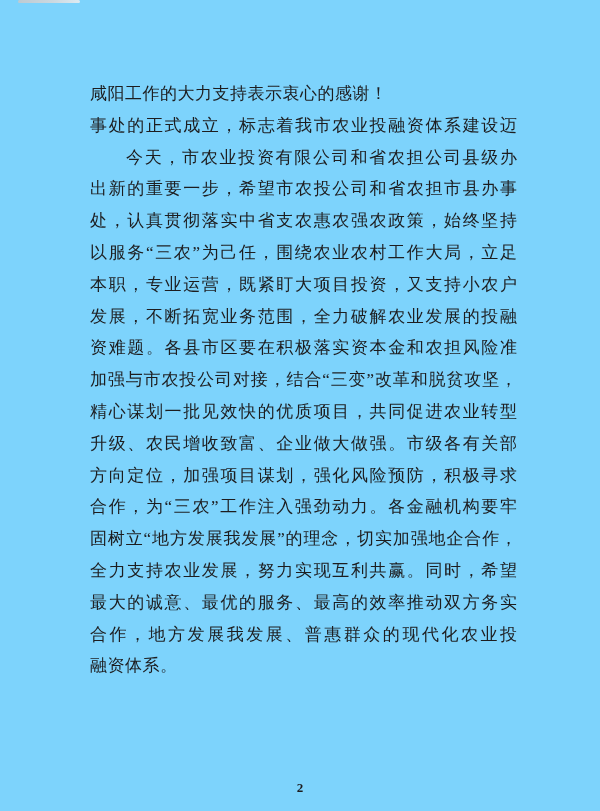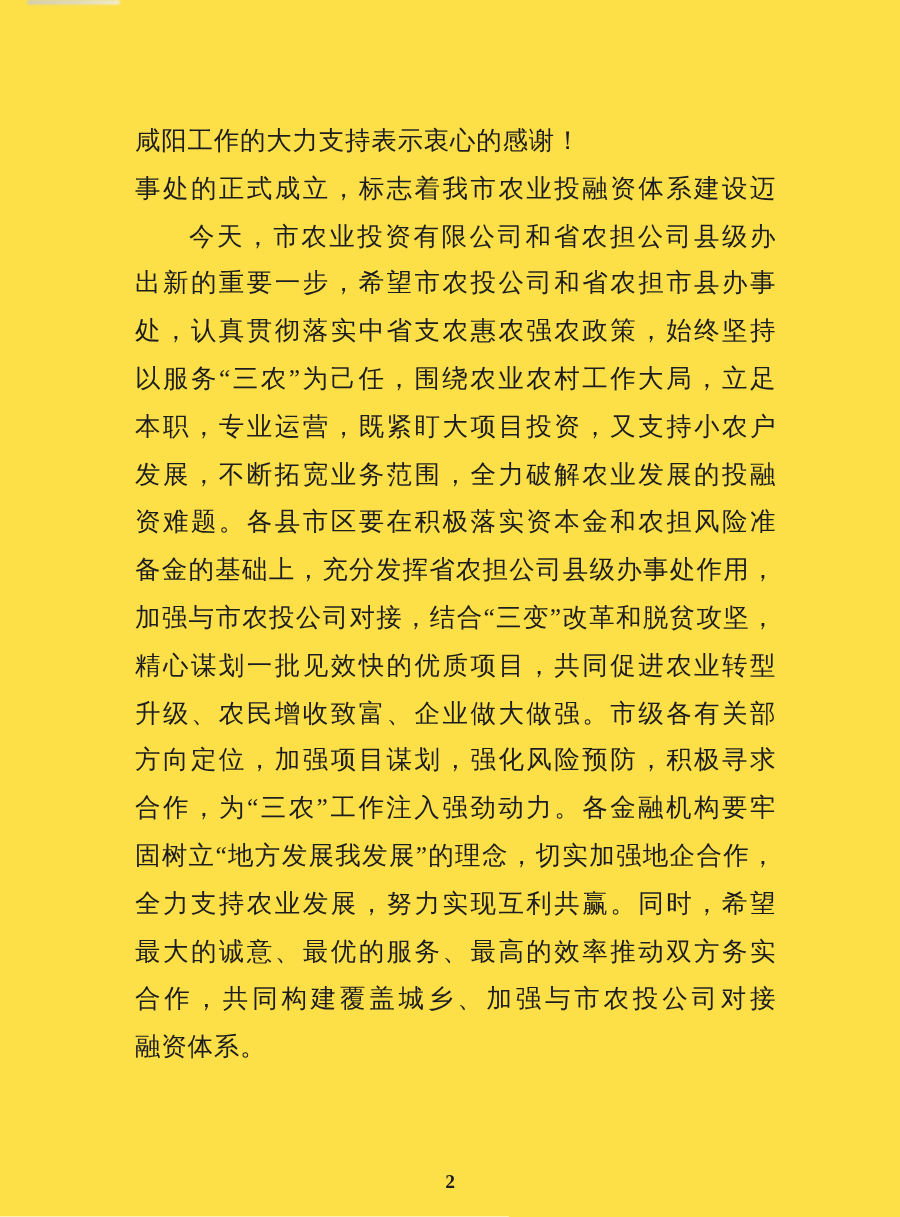--- a/index.html
+++ b/index.html
@@ -4,21 +4,21 @@
 <style>
   html, body {
     margin: 0;
     padding: 0;
     background: #ffffff;
   }
   .page {
     position: relative;
     width: 600px;
     height: 811px;
-    background: #fde047;
+    background: #7dd3fc;
     overflow: hidden;
     font-family: "Liberation Serif", serif;
   }
   .scan-smudge {
     position: absolute;
     left: 18px;
     top: 0px;
     width: 62px;
     height: 3px;
     background: linear-gradient(to right, #c9c9cb 0%, #d9d9db 55%, #efeff1 100%);
@@ -68,26 +68,25 @@
   <div class="text-block" id="lines-container">
       <div class="line">咸阳工作的大力支持表示衷心的感谢！</div>
       <div class="line justify">事处的正式成立，标志着我市农业投融资体系建设迈</div>
       <div class="line justify indent">今天，市农业投资有限公司和省农担公司县级办</div>
       <div class="line justify">出新的重要一步，希望市农投公司和省农担市县办事</div>
       <div class="line justify">处，认真贯彻落实中省支农惠农强农政策，始终坚持</div>
       <div class="line justify">以服务“三农”为己任，围绕农业农村工作大局，立足</div>
       <div class="line justify">本职，专业运营，既紧盯大项目投资，又支持小农户</div>
       <div class="line justify">发展，不断拓宽业务范围，全力破解农业发展的投融</div>
       <div class="line justify">资难题。各县市区要在积极落实资本金和农担风险准</div>
-      <div class="line justify">备金的基础上，充分发挥省农担公司县级办事处作用，</div>
       <div class="line justify">加强与市农投公司对接，结合“三变”改革和脱贫攻坚，</div>
       <div class="line justify">精心谋划一批见效快的优质项目，共同促进农业转型</div>
       <div class="line justify">升级、农民增收致富、企业做大做强。市级各有关部</div>
       <div class="line justify">方向定位，加强项目谋划，强化风险预防，积极寻求</div>
       <div class="line justify">合作，为“三农”工作注入强劲动力。各金融机构要牢</div>
       <div class="line justify">固树立“地方发展我发展”的理念，切实加强地企合作，</div>
       <div class="line justify">全力支持农业发展，努力实现互利共赢。同时，希望</div>
       <div class="line justify">最大的诚意、最优的服务、最高的效率推动双方务实</div>
-      <div class="line justify">合作，共同构建覆盖城乡、加强与市农投公司对接</div>
+      <div class="line justify">合作，地方发展我发展、普惠群众的现代化农业投</div>
       <div class="line">融资体系。</div>
     </div>
   <div class="page-number">2</div>
 </div>
 
 </body></html>

